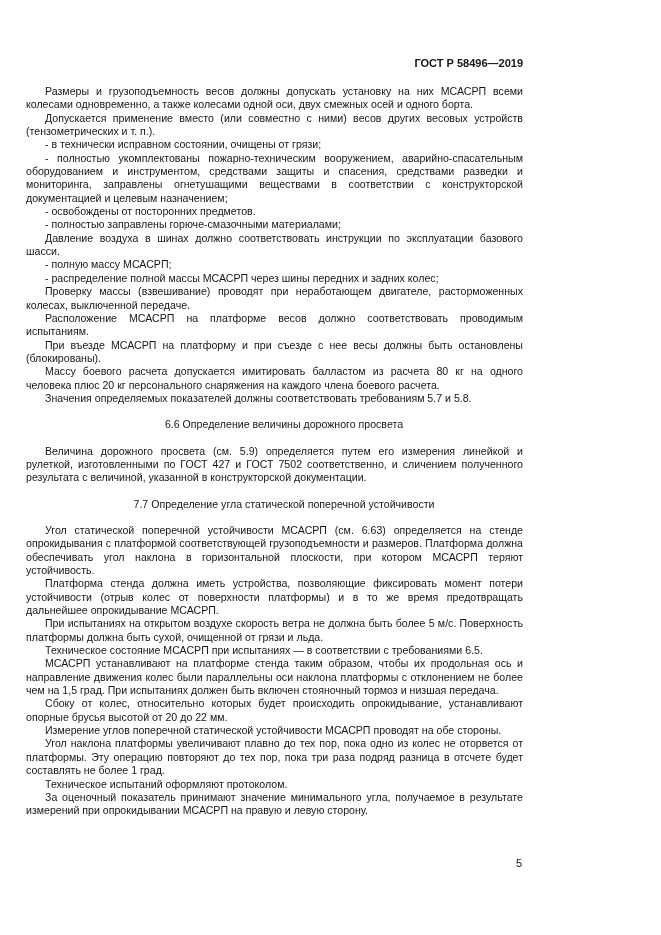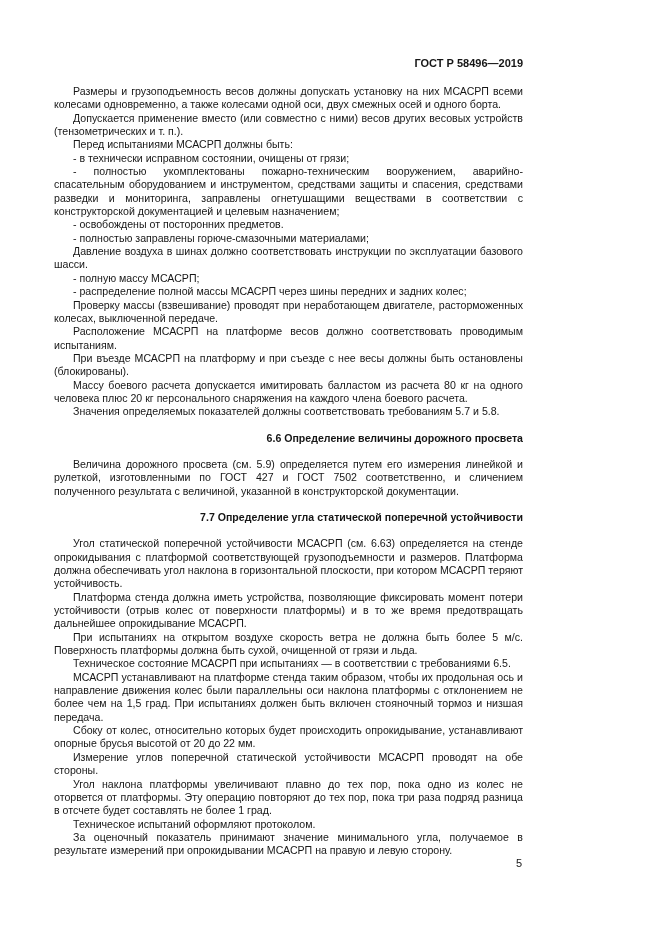--- a/index.html
+++ b/index.html
@@ -6,21 +6,21 @@
   body {
     width: 661px; height: 935px;
     background: #ffffff;
     font-family: "Liberation Sans", sans-serif;
     color: #161616;
   }
   .page {
     position: relative;
     width: 580px; height: 935px;
     box-sizing: border-box;
-    padding: 57px 57px 0 54px;
+    padding: 57px 57px 0 26px;
     background: #ffffff;
     overflow: hidden;
   }
   .doc-header {
     text-align: right;
     font-weight: bold;
     font-size: 11px;
     line-height: 13px;
     margin: 0 0 15px 0;
   }
@@ -29,40 +29,39 @@
     text-indent: 19px;
     text-align: justify;
     font-size: 10.6px;
     line-height: 13.35px;
   }
   .doc-body h3 {
     margin: 13px 0 13px 0;
     text-indent: 19px;
     font-size: 10.6px;
     line-height: 13.35px;
-    font-weight: bold;
-    text-align: right;
+    font-weight: normal;
+    text-align: center;
   }
   .page-number {
     position: absolute;
     right: 58px;
     bottom: 66px;
     font-size: 11px;
   }
 </style>
 </head>
 <body>
 
 <div class="page">
   <div class="doc-header">ГОСТ Р 58496—2019</div>
 
   <main class="doc-body" id="doc-body">
       <p>Размеры и грузоподъемность весов должны допускать установку на них МСАСРП всеми колесами одновременно, а также колесами одной оси, двух смежных осей и одного борта.</p>
       <p>Допускается применение вместо (или совместно с ними) весов других весовых устройств (тензометрических и т. п.).</p>
-      <p>Перед испытаниями МСАСРП должны быть:</p>
       <p>- в технически исправном состоянии, очищены от грязи;</p>
       <p>- полностью укомплектованы пожарно-техническим вооружением, аварийно-спасательным оборудованием и инструментом, средствами защиты и спасения, средствами разведки и мониторинга, заправлены огнетушащими веществами в соответствии с конструкторской документацией и целевым назначением;</p>
       <p>- освобождены от посторонних предметов.</p>
       <p>- полностью заправлены горюче-смазочными материалами;</p>
       <p>Давление воздуха в шинах должно соответствовать инструкции по эксплуатации базового шасси.</p>
       <p>- полную массу МСАСРП;</p>
       <p>- распределение полной массы МСАСРП через шины передних и задних колес;</p>
       <p>Проверку массы (взвешивание) проводят при неработающем двигателе, расторможенных колесах, выключенной передаче.</p>
       <p>Расположение МСАСРП на платформе весов должно соответствовать проводимым испытаниям.</p>
       <p>При въезде МСАСРП на платформу и при съезде с нее весы должны быть остановлены (блокированы).</p>

